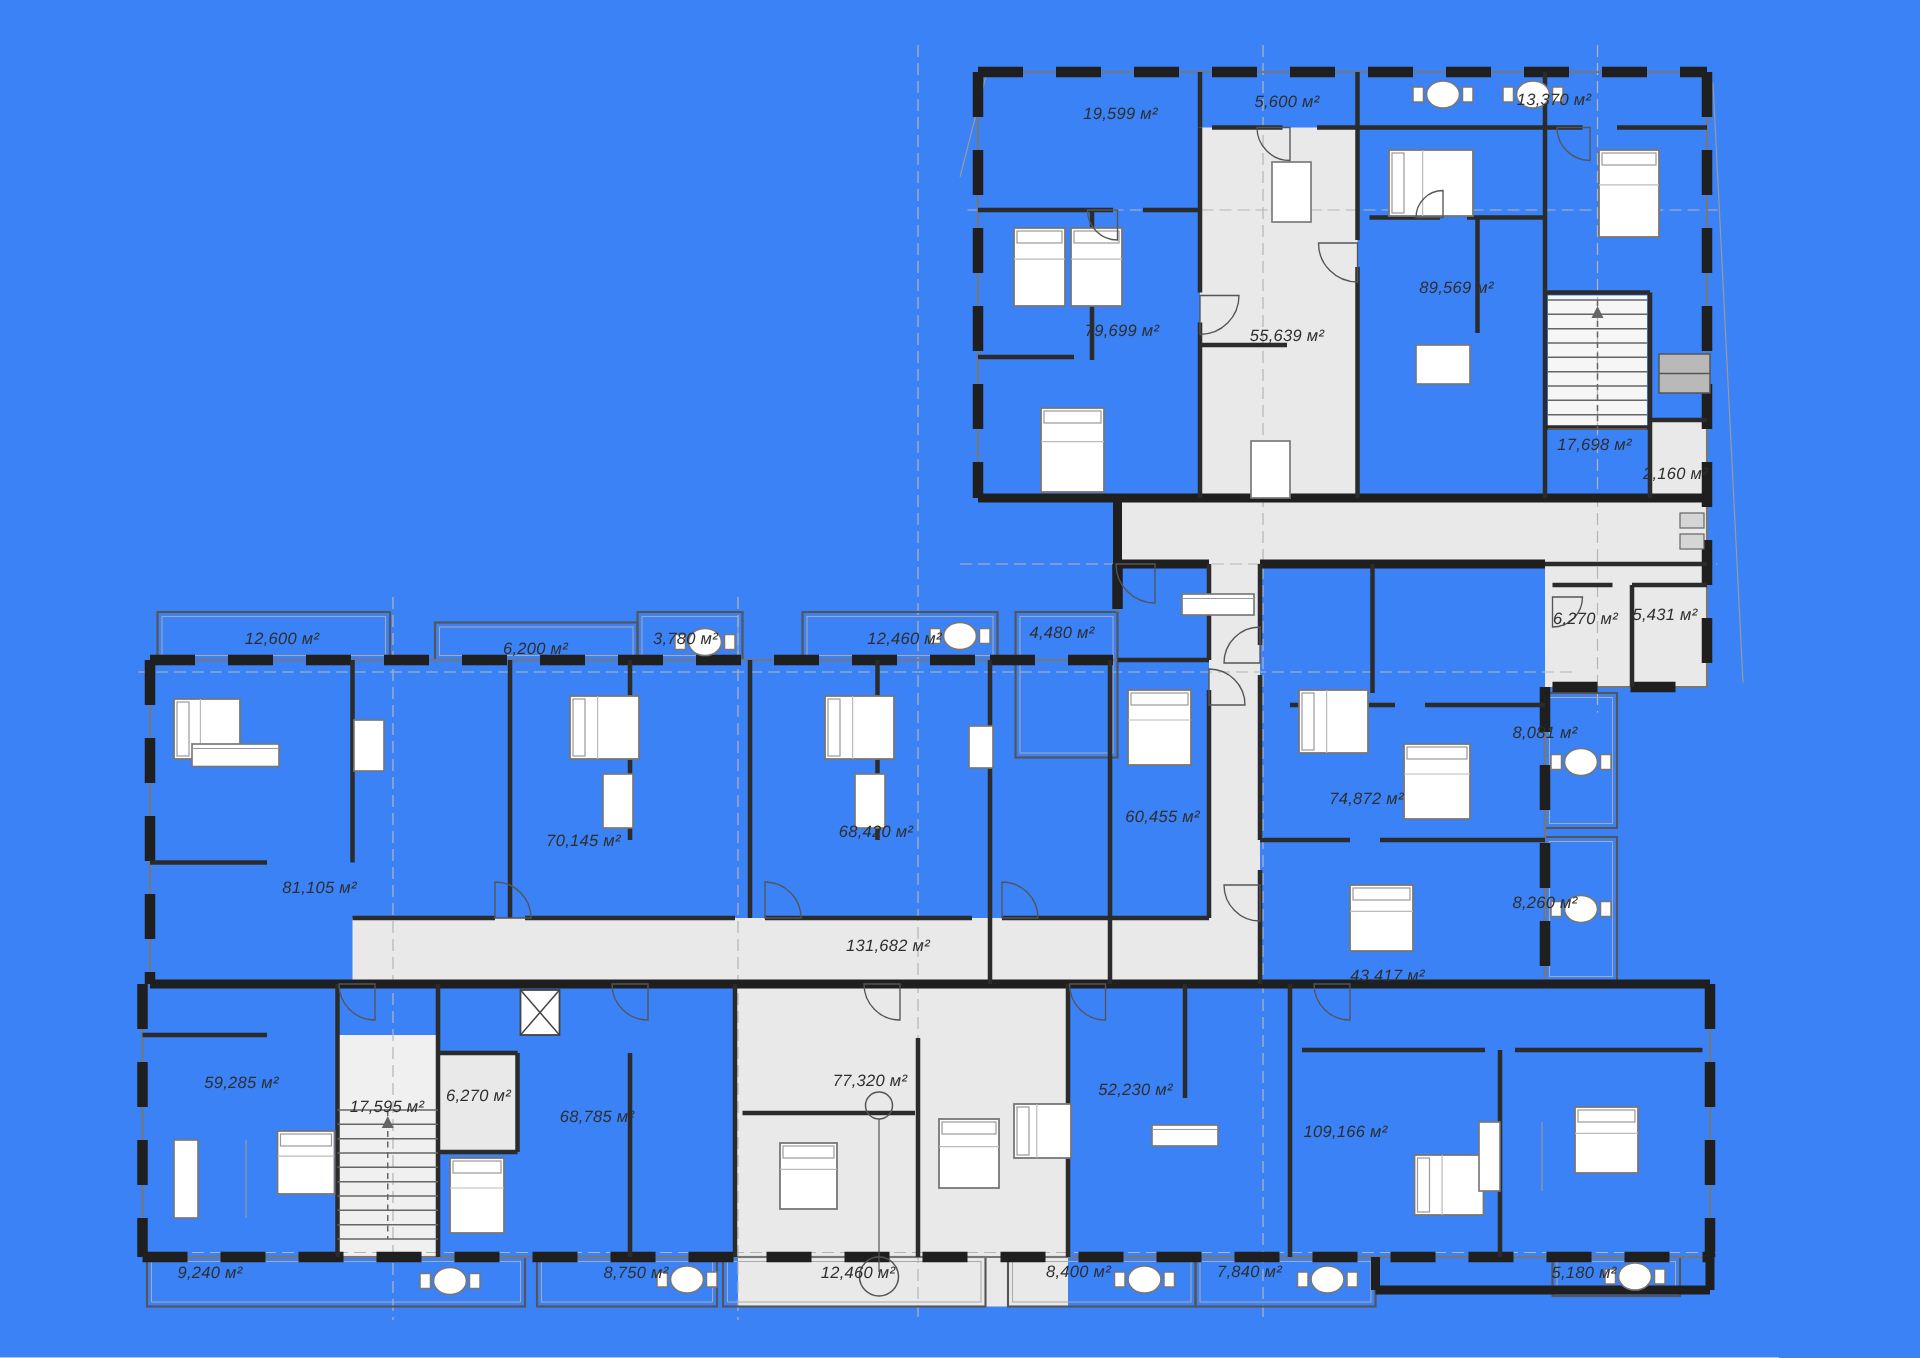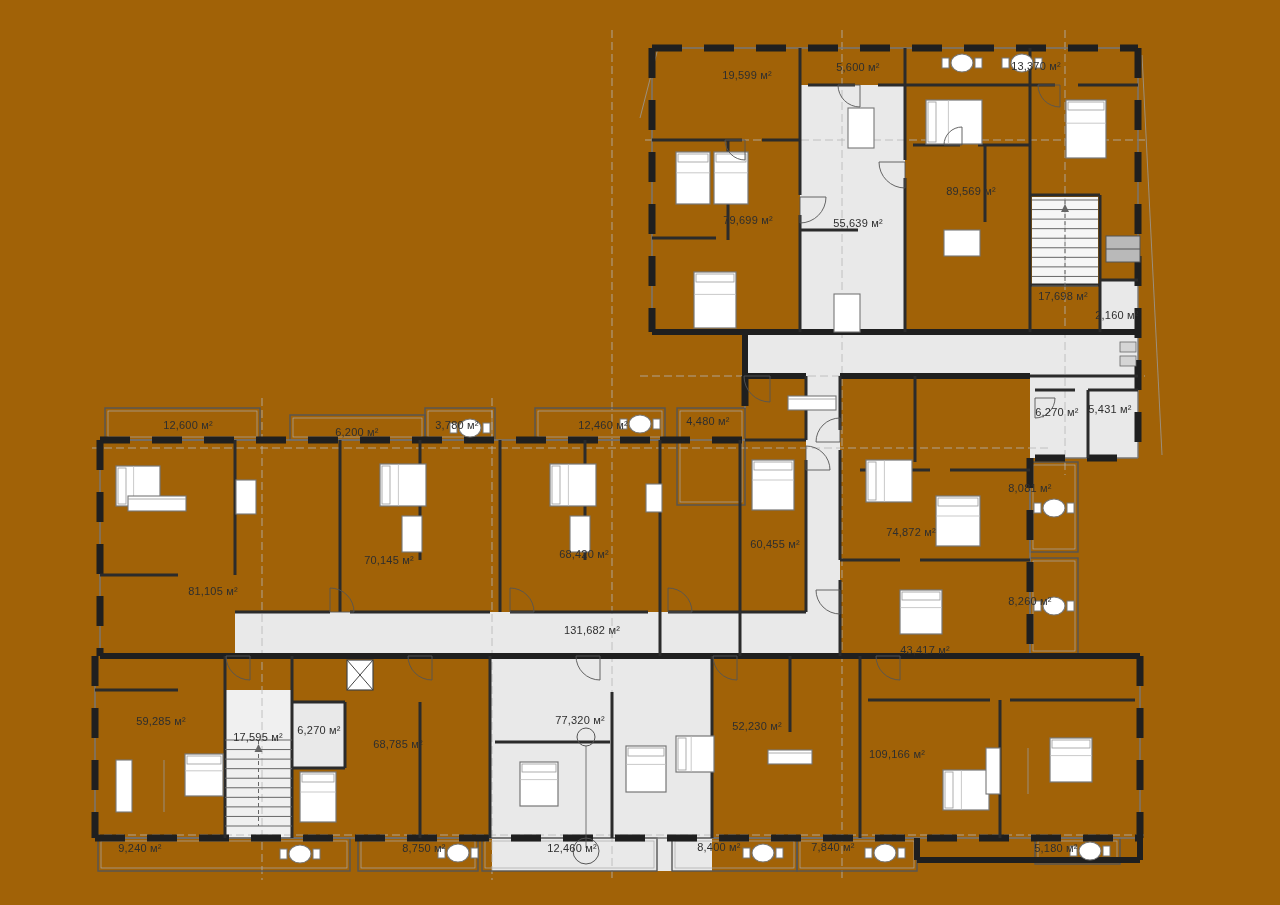--- a/index.html
+++ b/index.html
@@ -1,17 +1,17 @@
 <!DOCTYPE html>
 <html><head>
 <meta charset="utf-8">
 <style>
   html,body{margin:0;padding:0;background:#ffffff;}
-  .canvas{position:relative;width:1280px;height:905px;background:#a16207;overflow:hidden;
-          font-family:"Liberation Sans",sans-serif;}
+  .canvas{position:relative;width:1280px;height:905px;background:#3b82f6;overflow:hidden;
+          font-family:"Liberation Sans",sans-serif;font-style:italic;}
   svg{position:absolute;left:0;top:0;}
   svg text{font-family:"Liberation Sans",sans-serif;font-size:11px;fill:#2e2e2e;letter-spacing:0.2px;}
 </style>
 </head>
 <body>
 
 <div class="canvas">
 <svg id="plan-svg" width="1280" height="905" viewBox="0 0 1280 905">
   <g id="layer-shading">
         <rect x="800" y="85" width="105" height="247" fill="#e9e9e9"></rect>

